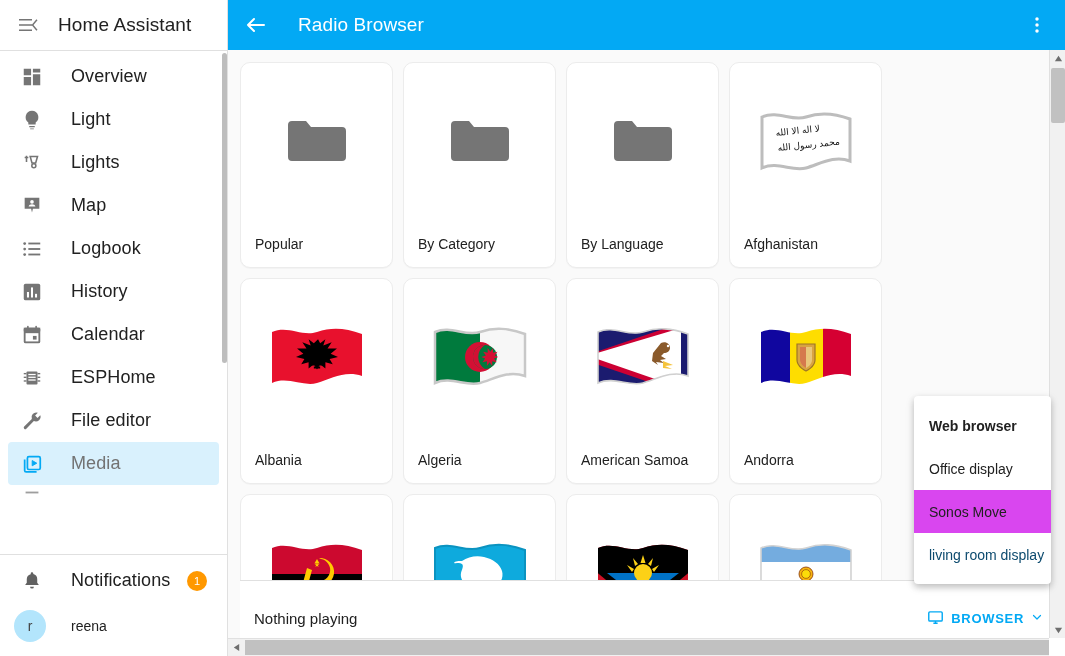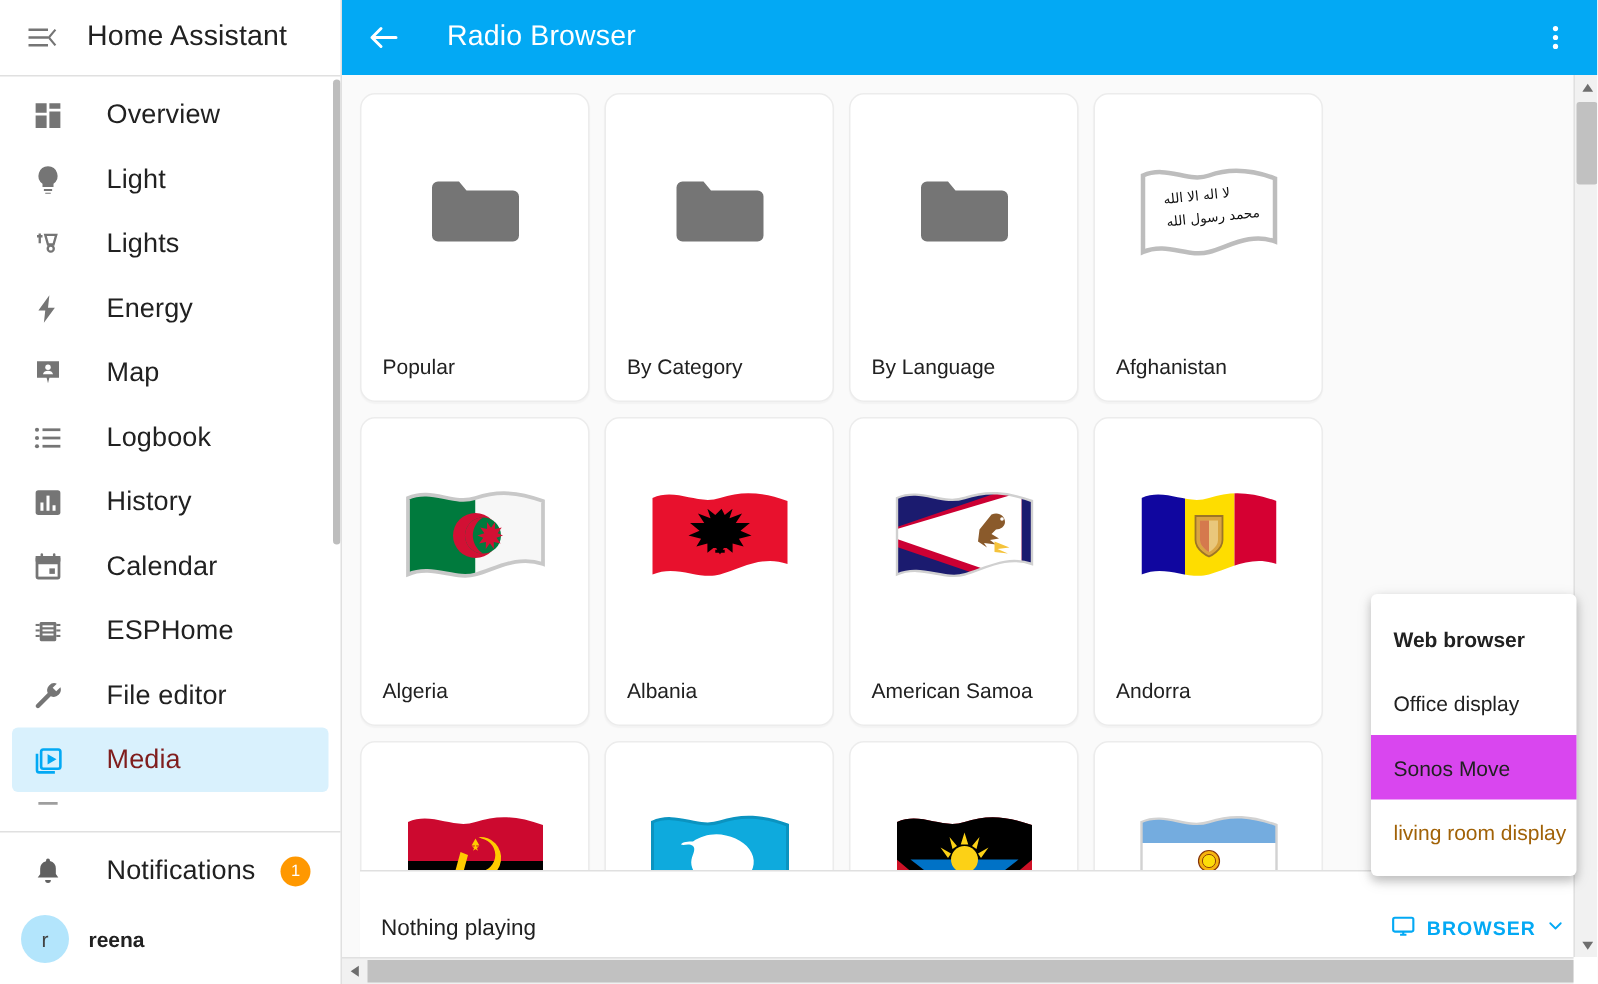--- a/index.html
+++ b/index.html
@@ -46,21 +46,21 @@
   .nav-icon {
     width: 24px; height: 24px; flex: 0 0 24px;
     display: flex; align-items: center; justify-content: center;
     color: #757575;
   }
   .nav-item.active .nav-icon { color: #03a9f4; }
   .nav-label {
     margin-left: 27px; font-size: 18px; color: #212121;
     font-weight: 500; letter-spacing: .1px; white-space: nowrap;
   }
-  .nav-item.active .nav-label { color: #7f1d1d; }
+  .nav-item.active .nav-label { color: #737373; }
   .nav-partial {
     height: 22px; overflow: hidden; margin: 0 8px;
     display: flex; align-items: flex-start; padding-left: 12px;
   }
   .nav-partial .nav-icon { margin-top: -10px; }
   .sidebar-scroll {
     position: absolute; right: 0px; top: 2px; width: 5px;
     height: 310px; background: #bdbdbd; border-radius: 3px;
   }
   .sidebar-bottom { flex: 0 0 auto; padding-bottom: 6px; }
@@ -79,21 +79,21 @@
     display: flex; align-items: center; height: 48px;
     margin: 0 8px; border-radius: 4px; padding-left: 6px;
     cursor: pointer;
   }
   .avatar {
     width: 32px; height: 32px; border-radius: 50%;
     background: #b3e5fc; color: #424242; font-size: 14px;
     display: flex; align-items: center; justify-content: center;
     flex: 0 0 32px;
   }
-  .user-name { margin-left: 13px; font-size: 14px; color: #212121; font-weight: 700; }
+  .user-name { margin-left: 25px; font-size: 14px; color: #212121; font-weight: 400; }
 
   
   .main {
     flex: 1 1 auto; height: 656px; position: relative;
     display: flex; flex-direction: column; background: #fafafa;
     overflow: hidden;
   }
   .toolbar {
     height: 50px; flex: 0 0 50px; background: #03a9f4;
     display: flex; align-items: center; padding: 12px 8px;
@@ -203,21 +203,21 @@
     box-shadow: 0 3px 6px rgba(0,0,0,.16), 0 3px 10px rgba(0,0,0,.13);
     padding: 8px 0; z-index: 20;
   }
   .menu-item {
     height: 43px; display: flex; align-items: center;
     padding: 0 15px; font-size: 14px; color: #212121;
     cursor: pointer; white-space: nowrap;
   }
   .menu-item.selected { font-weight: 700; }
   .menu-item.hover { background: #d946ef; }
-  .menu-item.disabled { color: #a16207; cursor: default; }
+  .menu-item.disabled { color: #0c4a6e; cursor: default; }
 </style>
 </head>
 <body>
 
 <div id="app">
 
   <aside class="sidebar">
     <div class="sidebar-header">
       <div class="menu-btn">
         <svg width="24" height="24" viewBox="0 0 24 24" fill="#757575">
@@ -254,28 +254,20 @@
         <span class="nav-icon">
           <svg width="22" height="22" viewBox="0 0 24 24" fill="none" stroke="currentColor" stroke-width="1.7">
             <path d="M4 6h4M6 4v7"></path>
               <path d="M10 5h8l-2 7h-4z"></path>
               <circle cx="14" cy="15" r="2.2"></circle>
           </svg>
         </span>
         <span class="nav-label">Lights</span>
       </div>
 
-      <div class="nav-item">
-        <span class="nav-icon">
-          <svg width="22" height="22" viewBox="0 0 24 24" fill="currentColor">
-              <path d="M13 2L5 13h5l-1 9 8-11h-5z"></path>
-            </svg>
-        </span>
-        <span class="nav-label">Energy</span>
-      </div>
 
       <div class="nav-item">
         <span class="nav-icon">
           <svg width="22" height="22" viewBox="0 0 24 24" fill="currentColor">
             <path d="M4 3h16v12H13l-1 4-1-4H4z"></path>
             <circle cx="12" cy="7.5" r="2" fill="#fff"></circle>
             <path d="M8.3 12.6c.4-1.8 1.9-2.6 3.7-2.6s3.3.8 3.7 2.6z" fill="#fff"></path>
           </svg>
         </span>
         <span class="nav-label">Map</span>
@@ -444,53 +436,53 @@
                 <text x="22" y="46" transform="rotate(-6 22 46)">محمد رسول الله</text>
               </g>
             </svg>
           </div>
           <div class="card-label">Afghanistan</div>
         </div>
 
         <div class="card">
           <div class="card-thumb">
             <svg width="100" height="74" viewBox="0 0 100 74">
+              <path d="M5 11c16-7 30 5 45 0s28-4 45 2v42c-17-6-31 3-45 7s-29-7-45 0z" fill="#e8112d"></path>
+              <g fill="#000" transform="translate(50,36) scale(1.05)">
+                <path d="M-3 -13l-5-4 2 6-8-3 4 6-9 0 6 5-7 3 8 2-3 5 7-2 0 6 5-4 3 5 3-5 5 4 0-6 7 2-3-5 8-2-7-3 6-5-9 0 4-6-8 3 2-6-5 4-2-4z"></path>
+                <path d="M-5 6h10v2h-10zM-3 9h6v2h-6z"></path>
+              </g>
+            </svg>
+          </div>
+          <div class="card-label">Albania</div>
+        </div>
+
+        <div class="card">
+          <div class="card-thumb">
+            <svg width="100" height="74" viewBox="0 0 100 74">
               <defs>
                   <clipPath id="cAlg">
                     <path d="M5 11c16-7 30 5 45 0s28-4 45 2v42c-17-6-31 3-45 7s-29-7-45 0z"></path>
                   </clipPath>
                 </defs>
               <g clip-path="url(#cAlg)">
                 <rect x="0" y="0" width="50" height="74" fill="#007a3d"></rect>
                 <rect x="50" y="0" width="50" height="74" fill="#f7f7f7"></rect>
               </g>
               <path d="M5 11c16-7 30 5 45 0s28-4 45 2v42c-17-6-31 3-45 7s-29-7-45 0z" fill="none" stroke="#c8c8c8" stroke-width="2.5"></path>
               <g transform="translate(50,36)">
                 <circle cx="0" cy="0" r="15" fill="#d21034"></circle>
                 <circle cx="5" cy="0" r="12" fill="#007a3d" clip-path="none"></circle>
                 <path d="M5 -12a12 12 0 000 24 14 14 0 010-24z" fill="#d21034"></path>
                 <path d="M13 0l-4.6 1.6 2.9 4-4.8-1 .1 4.9-2.8-4-2.9 4 .1-4.9-4.8 1 2.9-4L-5 0l4.9-1.6-2.9-4 4.8 1-.1-4.9 2.9 4 2.8-4-.1 4.9 4.8-1-2.9 4z" fill="#d21034" transform="translate(6,0) scale(.95)"></path>
               </g>
               <path d="M50 11c16-7 30 5 45 0v2c-15 5-29-7-45 0z" fill="#f7f7f7" opacity="0"></path>
             </svg>
           </div>
           <div class="card-label">Algeria</div>
-        </div>
-
-        <div class="card">
-          <div class="card-thumb">
-            <svg width="100" height="74" viewBox="0 0 100 74">
-              <path d="M5 11c16-7 30 5 45 0s28-4 45 2v42c-17-6-31 3-45 7s-29-7-45 0z" fill="#e8112d"></path>
-              <g fill="#000" transform="translate(50,36) scale(1.05)">
-                <path d="M-3 -13l-5-4 2 6-8-3 4 6-9 0 6 5-7 3 8 2-3 5 7-2 0 6 5-4 3 5 3-5 5 4 0-6 7 2-3-5 8-2-7-3 6-5-9 0 4-6-8 3 2-6-5 4-2-4z"></path>
-                <path d="M-5 6h10v2h-10zM-3 9h6v2h-6z"></path>
-              </g>
-            </svg>
-          </div>
-          <div class="card-label">Albania</div>
         </div>
 
         <div class="card">
           <div class="card-thumb">
             <svg width="100" height="74" viewBox="0 0 100 74">
               <defs>
                   <clipPath id="cAS">
                     <path d="M5 11c16-7 30 5 45 0s28-4 45 2v42c-17-6-31 3-45 7s-29-7-45 0z"></path>
                   </clipPath>
                 </defs>

